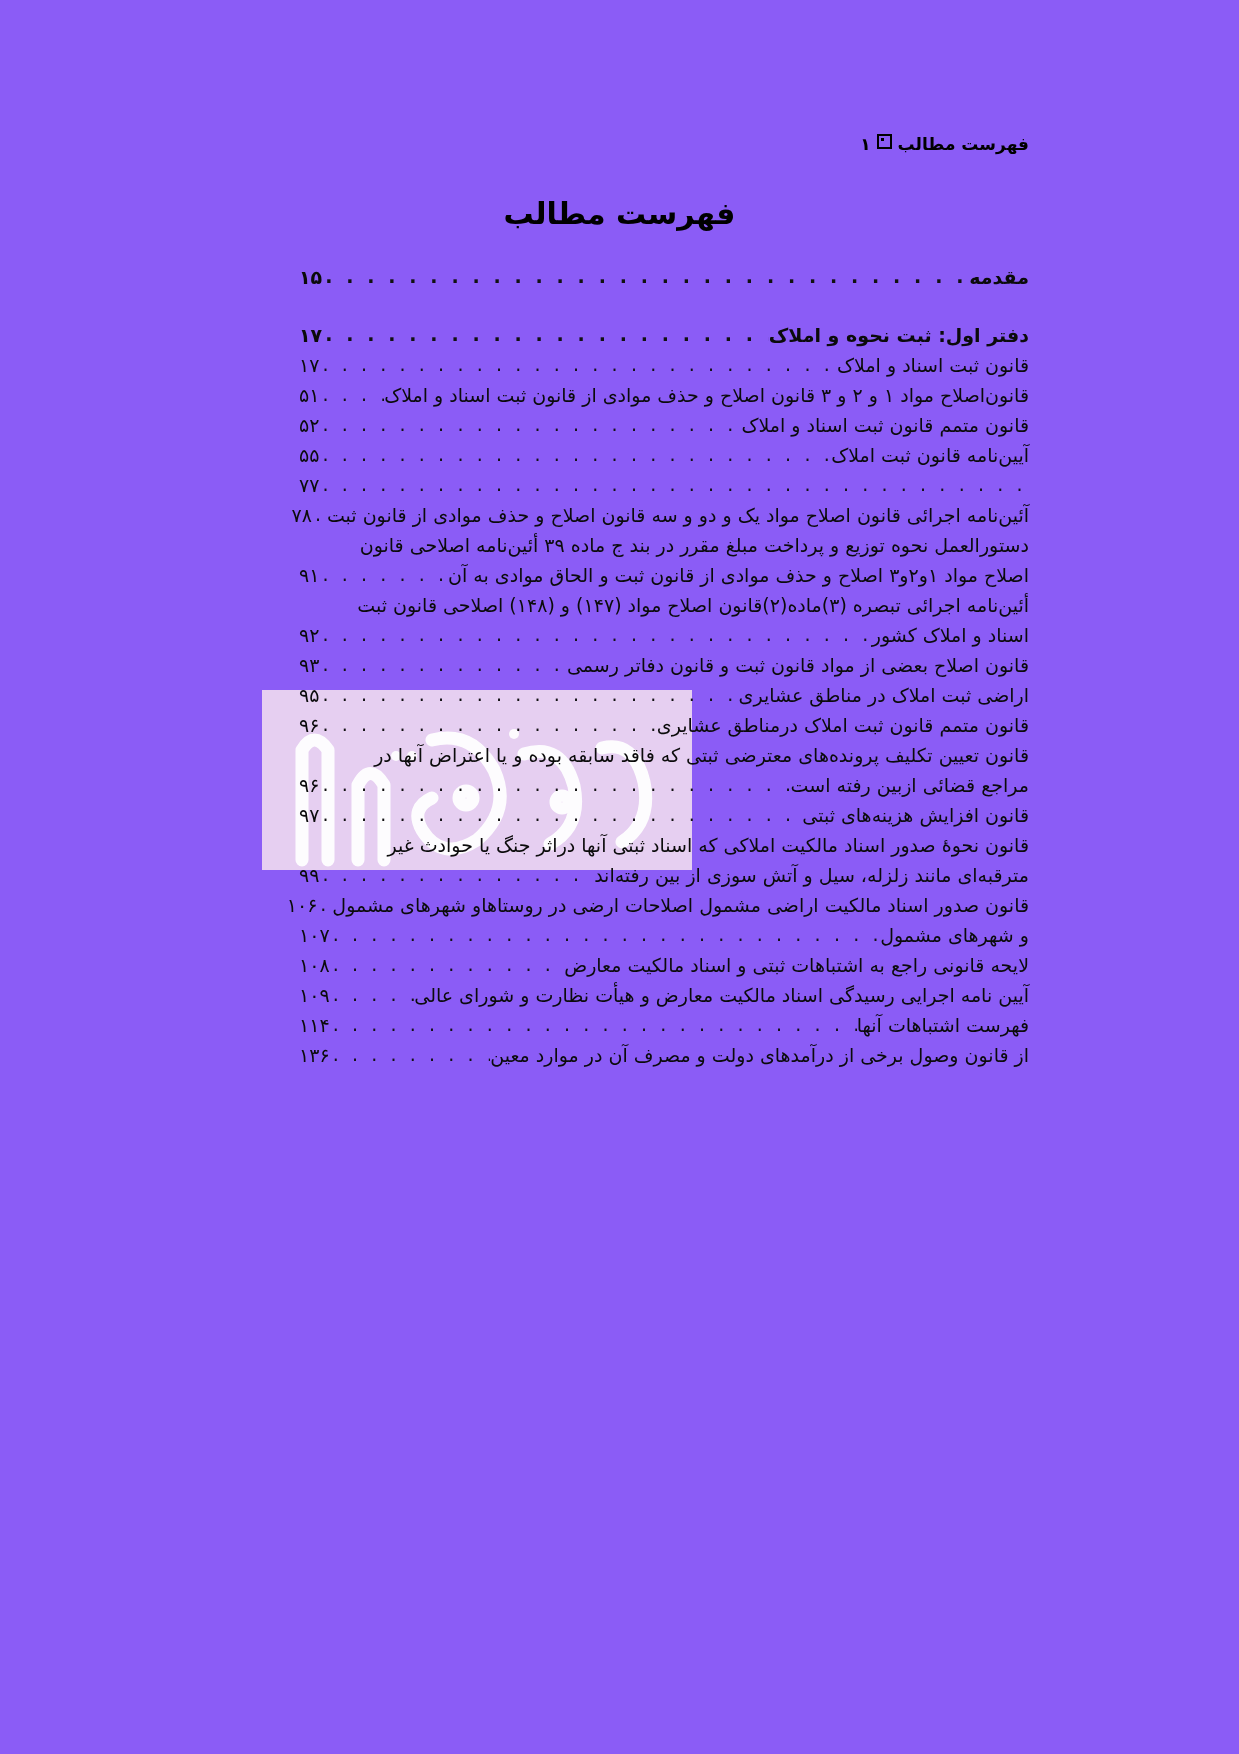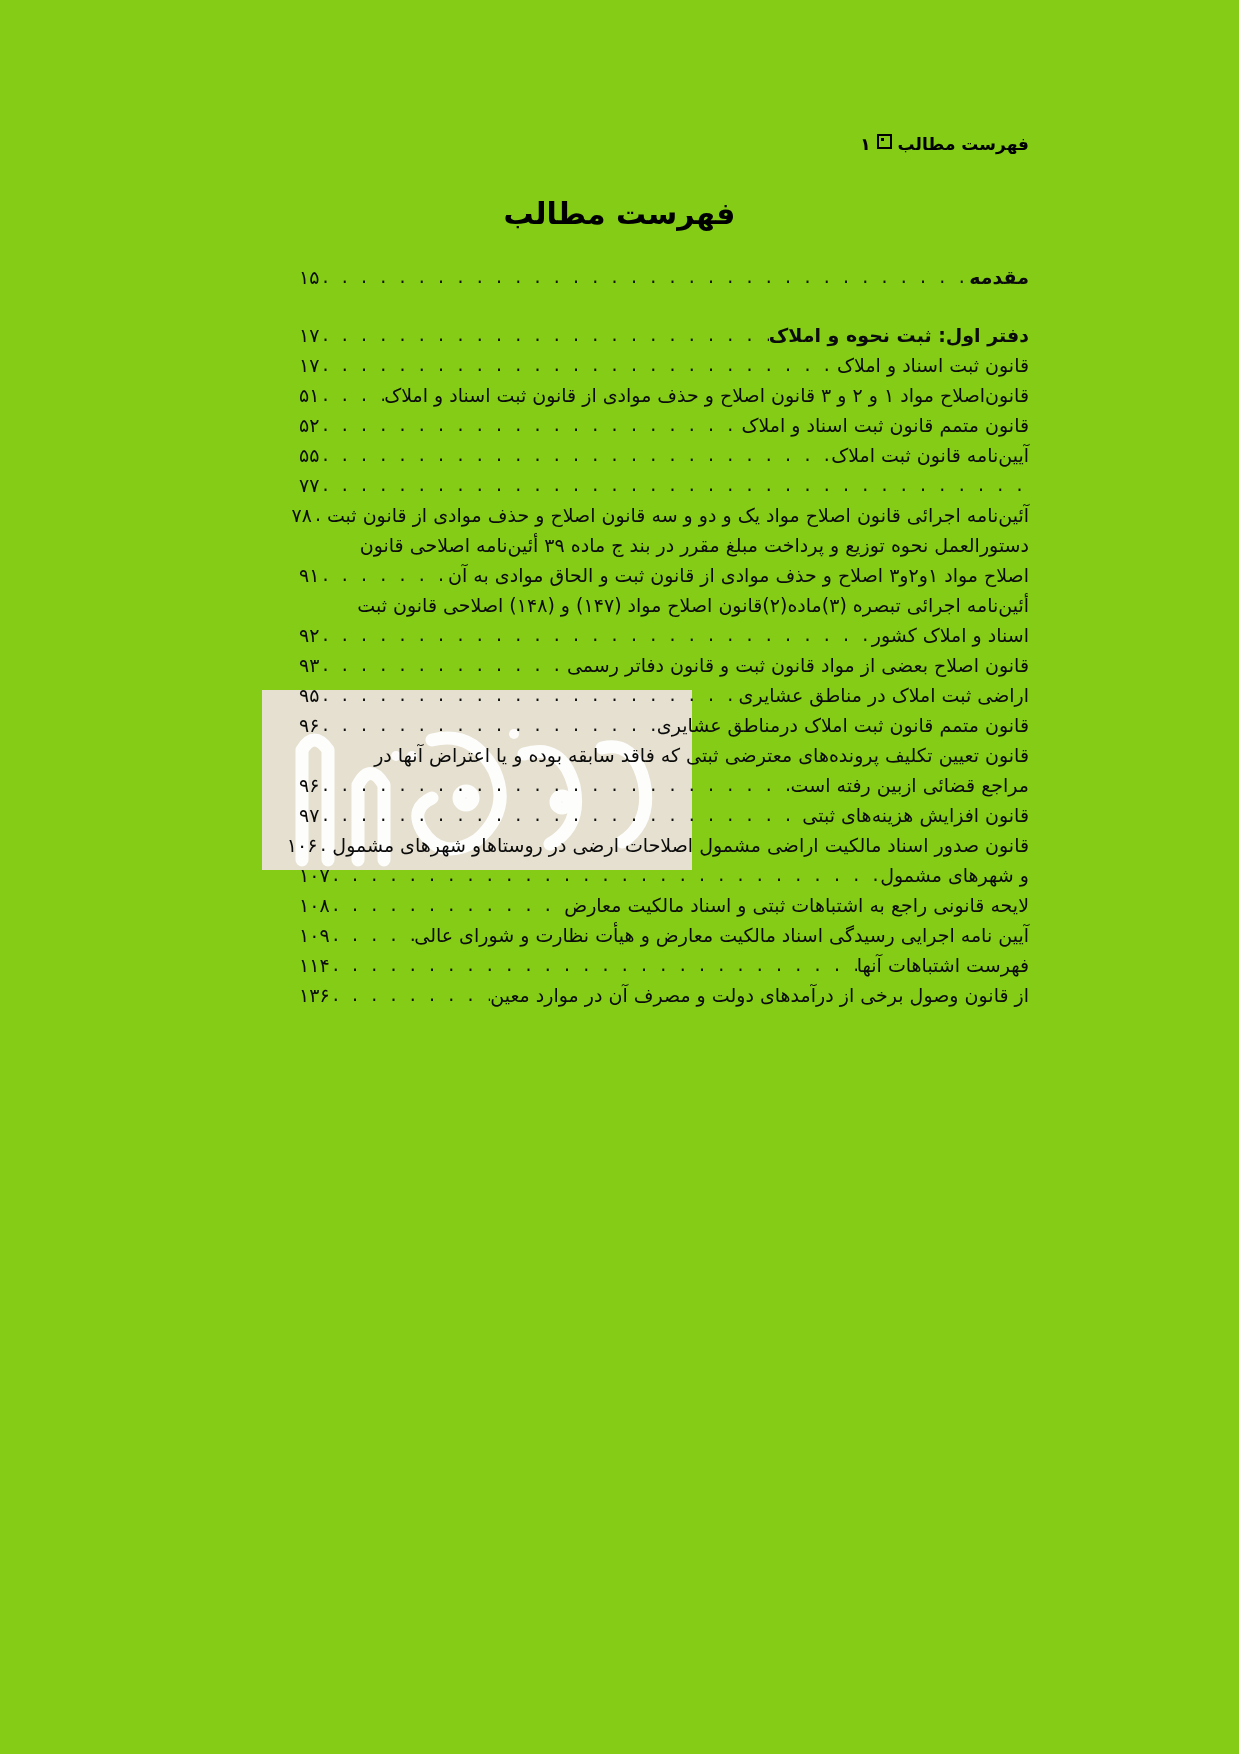--- a/index.html
+++ b/index.html
@@ -12,21 +12,21 @@
     height: 1754px;
     position: relative;
     overflow: hidden;
     font-family: "DejaVu Sans", "Liberation Sans", sans-serif;
     color: #111111;
   }
 
   .page {
     position: absolute;
     inset: 0;
-    background: #84cc16;
+    background: #8b5cf6;
   }
 
   
   .watermark {
     position: absolute;
     left: 262px;
     top: 690px;
     width: 430px;
     height: 180px;
     pointer-events: none;
@@ -130,21 +130,21 @@
     content: ". . . . . . . . . . . . . . . . . . . . . . . . . . . . . . . . . . . . . . . . . . . . . . . . . . . . . . . . . . . . . . . . . . . . . . . . . . . . . . . . . . . . . . . . . . . . . . . . . . .";
   }
   .pagenum {
     flex: 0 0 auto;
     white-space: nowrap;
     direction: rtl;
     padding-right: 3px;
     font-size: 19px;
   }
   .toc-entry.bold .pagenum,
-  .toc-entry.bold .leader { font-weight: normal; }
+  .toc-entry.bold .leader { font-weight: bold; }
 
   
   .line.noleader { justify-content: flex-start; }
   .line.noleader .txt { white-space: normal; margin-left: 11px; }
 </style>
 </head>
 <body>
 
 <div class="page">
 
@@ -282,20 +282,30 @@
         </div>
       </div>
       <div class="toc-entry">
         <div class="line">
           <span class="txt">قانون افزایش هزینه‌های ثبتی</span>
           <span class="leader"></span>
           <span class="pagenum">۹۷</span>
         </div>
       </div>
       <div class="toc-entry">
+        <div class="line noleader">
+          <span class="txt">قانون نحوهٔ صدور اسناد مالکیت املاکی که اسناد ثبتی آنها دراثر جنگ یا حوادث غیر</span>
+        </div>
+        <div class="line">
+          <span class="txt">مترقبه‌ای مانند زلزله، سیل و آتش سوزی از بین رفته‌اند</span>
+          <span class="leader"></span>
+          <span class="pagenum">۹۹</span>
+        </div>
+      </div>
+      <div class="toc-entry">
         <div class="line">
           <span class="txt">قانون صدور اسناد مالکیت اراضی مشمول اصلاحات ارضی در روستاهاو شهرهای مشمول</span>
           <span class="leader"></span>
           <span class="pagenum">۱۰۶</span>
         </div>
       </div>
       <div class="toc-entry">
         <div class="line">
           <span class="txt">و شهرهای مشمول</span>
           <span class="leader"></span>

